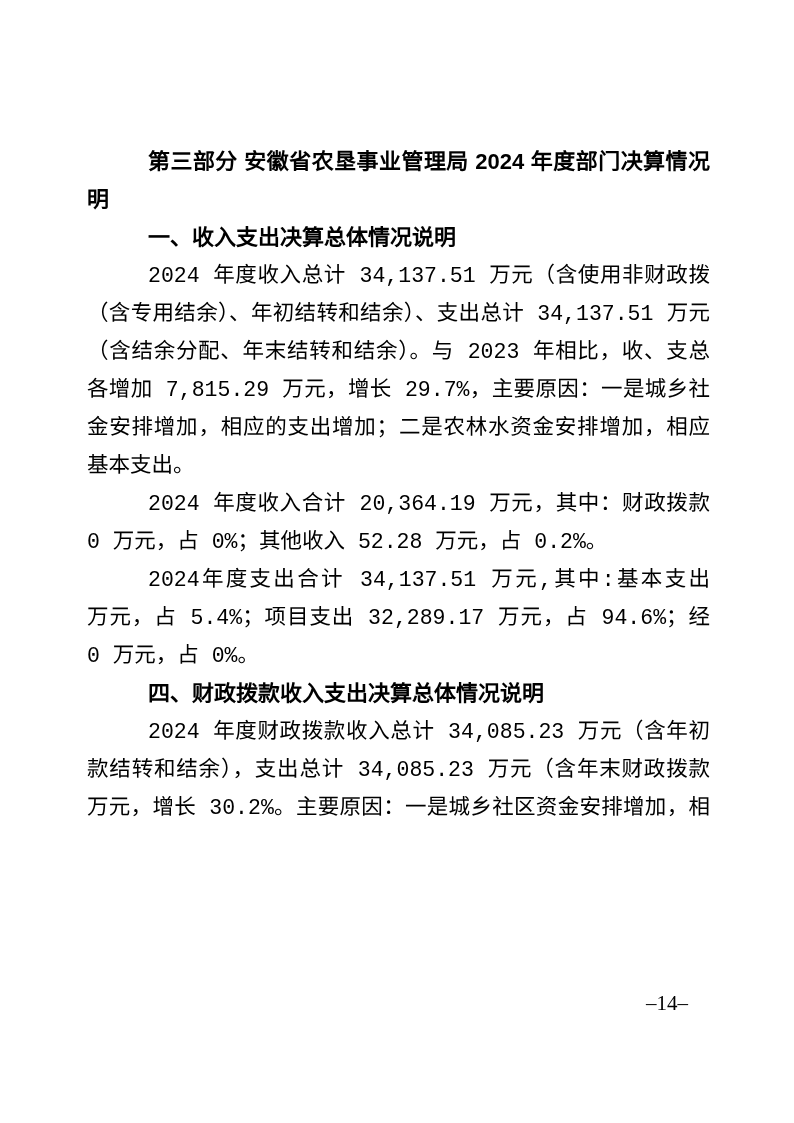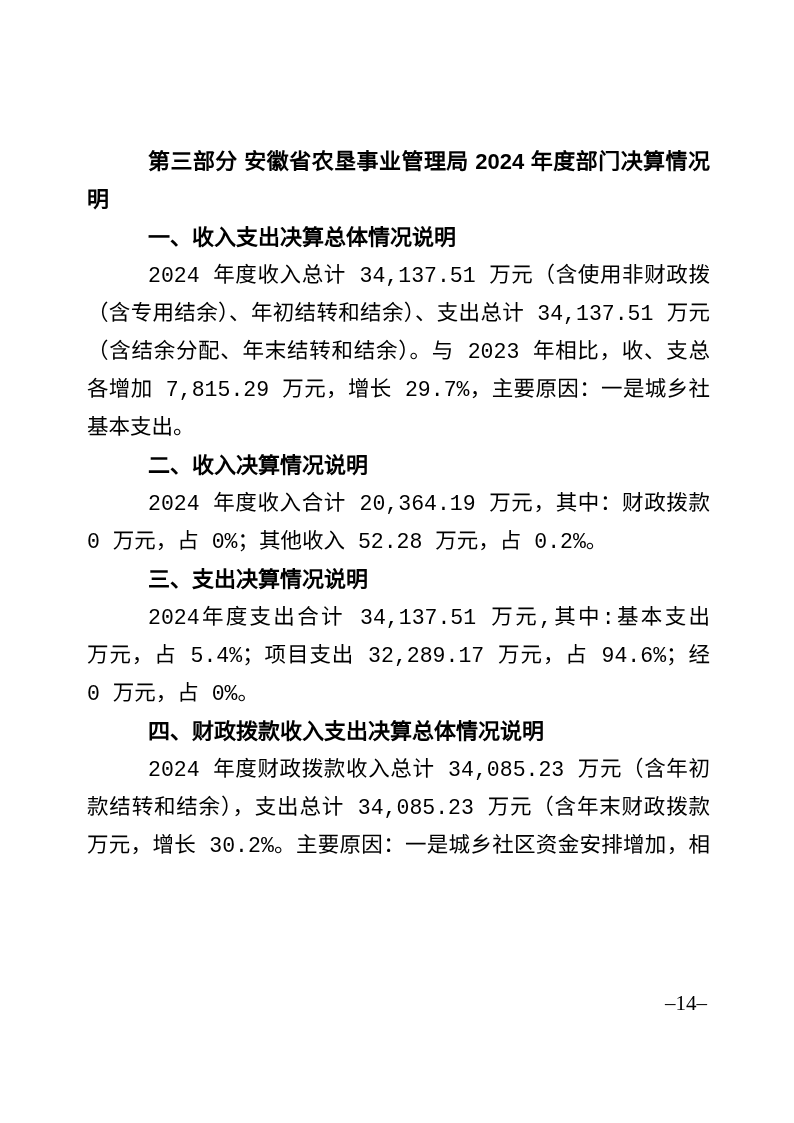--- a/index.html
+++ b/index.html
@@ -44,21 +44,21 @@
   }
   
   .b {
     font-family: Liberation Mono, monospace;
     font-weight: 400;
     font-size: 21.5px;
   }
   .footer {
     position: absolute;
     top: 991px;
-    right: 87px;
+    right: 106px;
     height: 24px;
     line-height: 24px;
     font-family: "Liberation Serif", "DejaVu Serif", serif;
     font-size: 21px;
     color: #000000;
   }
 </style>
 </head>
 <body>
 
@@ -66,27 +66,26 @@
   <div class="content">
 
     <div class="line t ind fill">第三部分 安徽省农垦事业管理局 2024 年度部门决算情况说</div>
     <div class="line t">明</div>
 
     <div class="line h ind">一、收入支出决算总体情况说明</div>
     <div class="line b ind fill">2024 年度收入总计 34,137.51 万元（含使用非财政拨款结余</div>
     <div class="line b fill">（含专用结余）、年初结转和结余）、支出总计 34,137.51 万元</div>
     <div class="line b fill">（含结余分配、年末结转和结余）。与 2023 年相比，收、支总计</div>
     <div class="line b fill">各增加 7,815.29 万元，增长 29.7%，主要原因：一是城乡社区资</div>
+    <div class="line b fill">金安排增加，相应的支出增加；二是农林水资金安排增加，相应</div>
     <div class="line b">基本支出。</div>
 
-    <div class="line h ind">二、收入决算情况说明</div>
     <div class="line b ind fill">2024 年度收入合计 20,364.19 万元，其中：财政拨款收入</div>
     <div class="line b">0 万元，占 0%；其他收入 52.28 万元，占 0.2%。</div>
 
-    <div class="line h ind">三、支出决算情况说明</div>
     <div class="line b ind fill">2024年度支出合计 34,137.51 万元,其中:基本支出 1,848.34</div>
     <div class="line b fill">万元，占 5.4%；项目支出 32,289.17 万元，占 94.6%；经营支出</div>
     <div class="line b">0 万元，占 0%。</div>
 
     <div class="line h ind">四、财政拨款收入支出决算总体情况说明</div>
     <div class="line b ind fill">2024 年度财政拨款收入总计 34,085.23 万元（含年初财政拨</div>
     <div class="line b fill">款结转和结余），支出总计 34,085.23 万元（含年末财政拨款结</div>
     <div class="line b fill">万元，增长 30.2%。主要原因：一是城乡社区资金安排增加，相</div>
 
   </div>

